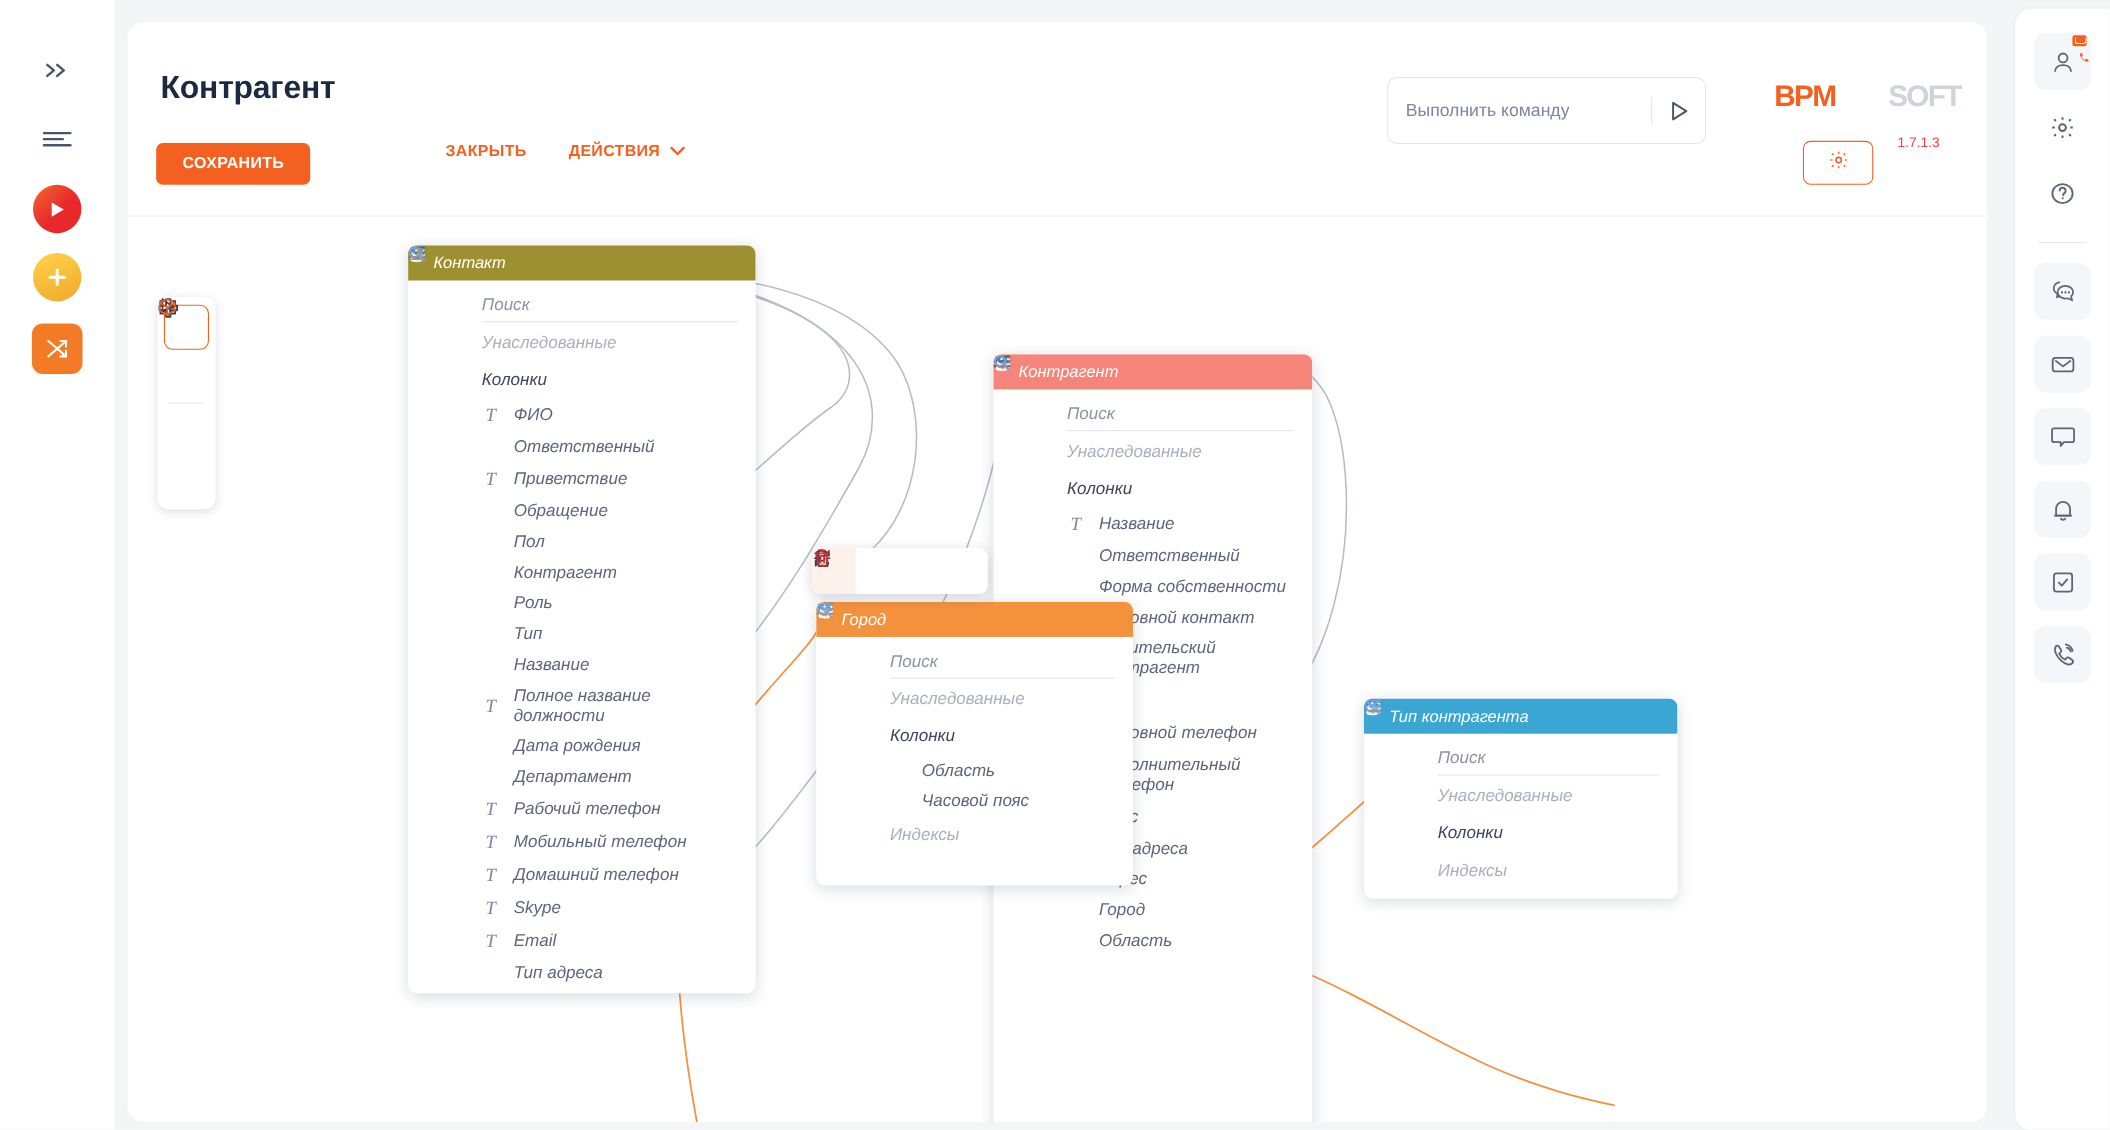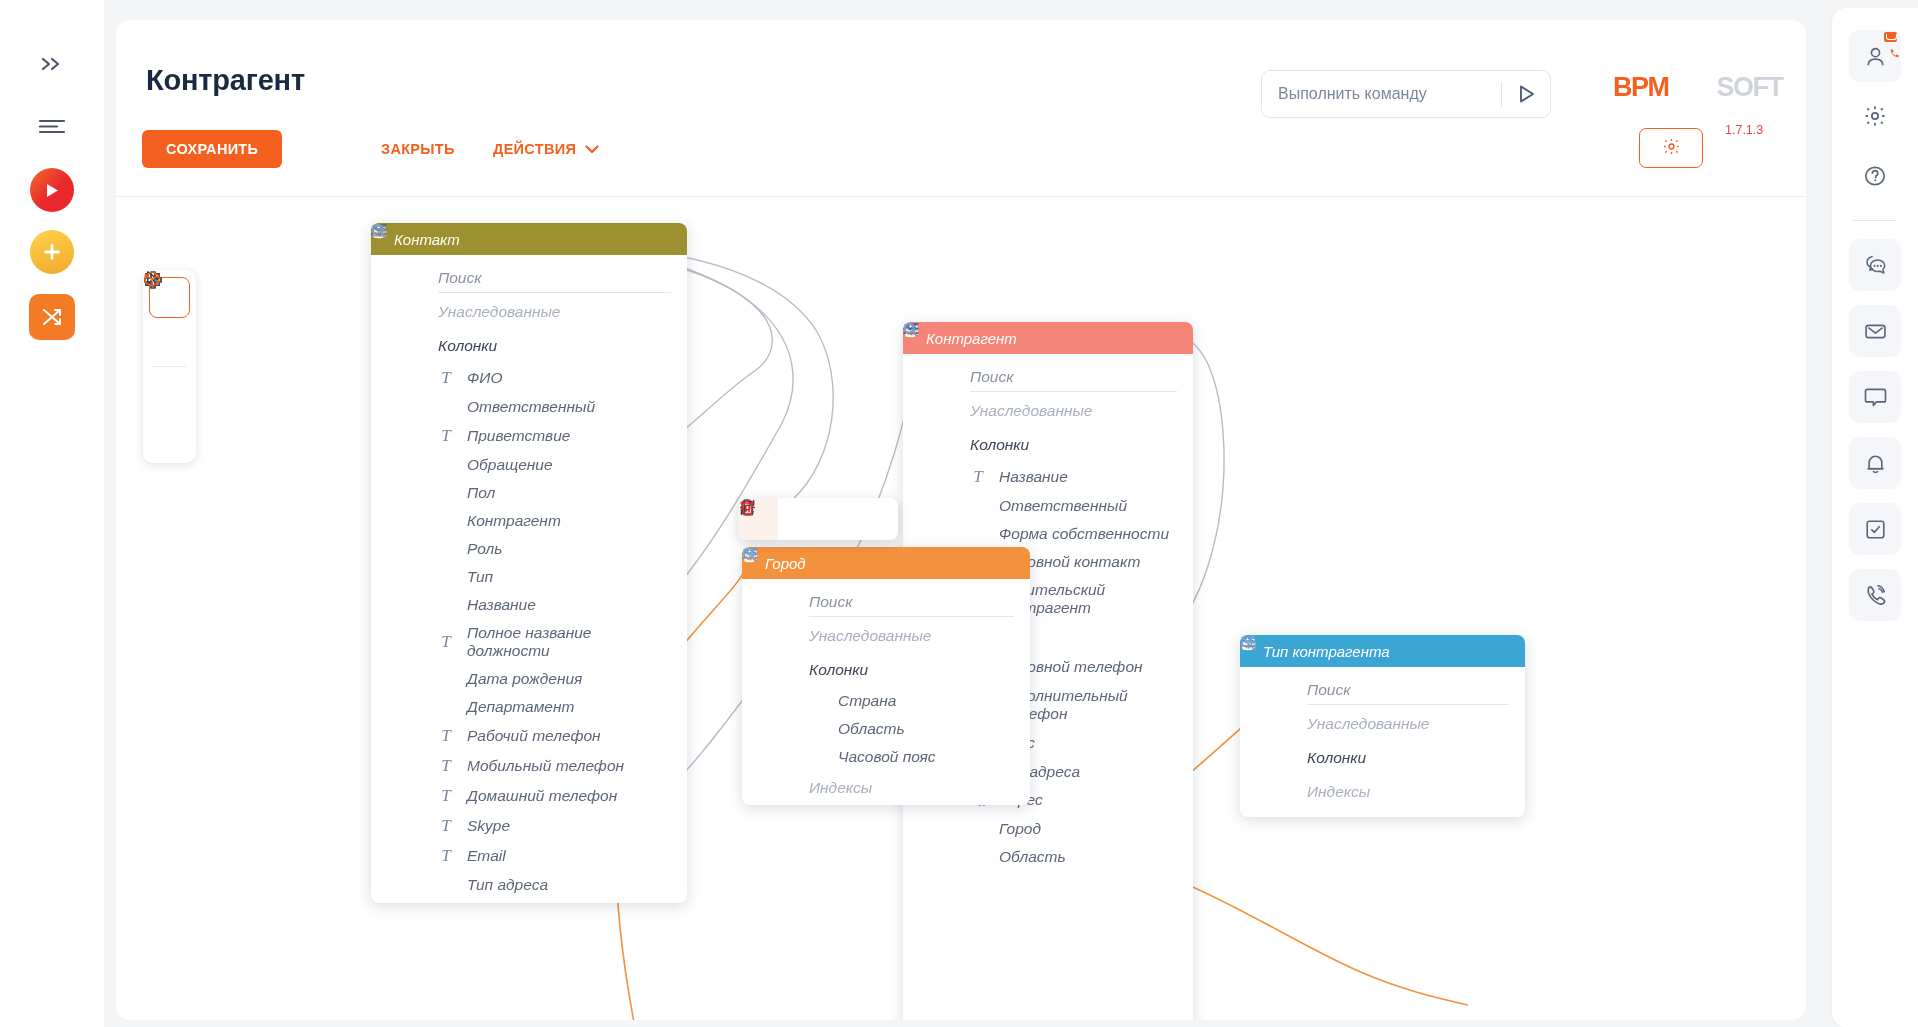--- a/index.html
+++ b/index.html
@@ -64,21 +64,21 @@
   .page {
     position: absolute; left: 116px; top: 20px; width: 1690px; height: 1000px;
     background: #ffffff; border-radius: 14px; overflow: hidden;
   }
   .page-header { position: relative; height: 137px; }
   .page-title {
     position:absolute; left: 30px; top: 44px;
     font-size: 29px; font-weight: bold; color: #1b2a41; letter-spacing:-.2px;
   }
   .cmd-wrap {
-    position:absolute; left: 1145px; top: 50px; width: 290px; height: 48px;
+    position:absolute; left: 1145px; top: 50px; width: 290px; height: 61px;
     border: 1px solid #e1e5ea; border-radius: 9px; display:flex; align-items:center;
     background:#fff;
   }
   .cmd-input {
     flex:1; border:none; outline:none; background:transparent; font-size:16px;
     color:#56627a; padding: 0 16px; font-family: inherit;
   }
   .cmd-input::placeholder{ color:#7c869b; }
   .cmd-sep { width:1px; height:25px; background:#dfe3e9; }
   .cmd-run { width: 58px; display:flex; align-items:center; justify-content:center; cursor:pointer; color:#49566d; }
@@ -91,21 +91,21 @@
   .toolbar { position:absolute; left:0; top: 98px; width: 1690px; height: 78px; }
   .btn-save {
     position:absolute; left: 26px; top: 12px; height: 38px; padding: 0 24px;
     background:#f4601f; color:#fff; border:none; border-radius: 6px;
     font-size: 14.5px; font-weight: bold; letter-spacing:.3px; cursor:pointer;
     font-family: inherit;
   }
   .btn-flat {
     position:absolute; top: 12px; height: 38px; background:none; border:none;
     color:#f4601f; font-size: 14.5px; font-weight: bold; letter-spacing:.3px;
-    cursor:pointer; font-family: inherit; display:flex; align-items:center; gap:9px;
+    cursor:pointer; font-family: inherit; display:flex; align-items:flex-start; gap:9px;margin-left:24px;
   }
   .btn-close { left: 265px; }
   .btn-actions { left: 377px; }
   .gear-outline {
     position:absolute; left: 1523px; top: 10px; width: 64px; height: 40px;
     border:1px solid #f4601f; border-radius: 7px; display:flex; align-items:center;
     justify-content:center; cursor:pointer; background:#fff;
   }
   .hdr-divider { position:absolute; left:0; top: 176px; width:1690px; height:1px; background:#eceef2; }
 
@@ -858,31 +858,20 @@
                 </svg>
             </span>
             <span class="gl">Колонки</span>
             <span class="chev">
               <svg width="15" height="9" viewBox="0 0 15 9">
                   <polyline points="1.6,7.2 7.5,1.6 13.4,7.2" fill="none" stroke="#2f86e0" stroke-width="2" stroke-linecap="round" stroke-linejoin="round"></polyline>
                 </svg>
             </span>
           </div>
           <div id="fl-city">
-              <div class="ec-field">
-                <span class="fi">
-                  <svg width="15" height="15" viewBox="0 0 18 18">
-                    <g fill="none" stroke="#8f9bb3" stroke-width="1.5">
-                      <circle cx="7.4" cy="7.4" r="5.3"></circle>
-                      <line x1="11.4" y1="11.4" x2="16" y2="16"></line>
-                    </g>
-                  </svg>
-                </span>
-                <span>Страна</span>
-              </div>
               <div class="ec-field">
                 <span class="fi">
                   <svg width="15" height="15" viewBox="0 0 18 18">
                     <g fill="none" stroke="#8f9bb3" stroke-width="1.5">
                       <circle cx="7.4" cy="7.4" r="5.3"></circle>
                       <line x1="11.4" y1="11.4" x2="16" y2="16"></line>
                     </g>
                   </svg>
                 </span>
                 <span>Область</span>

